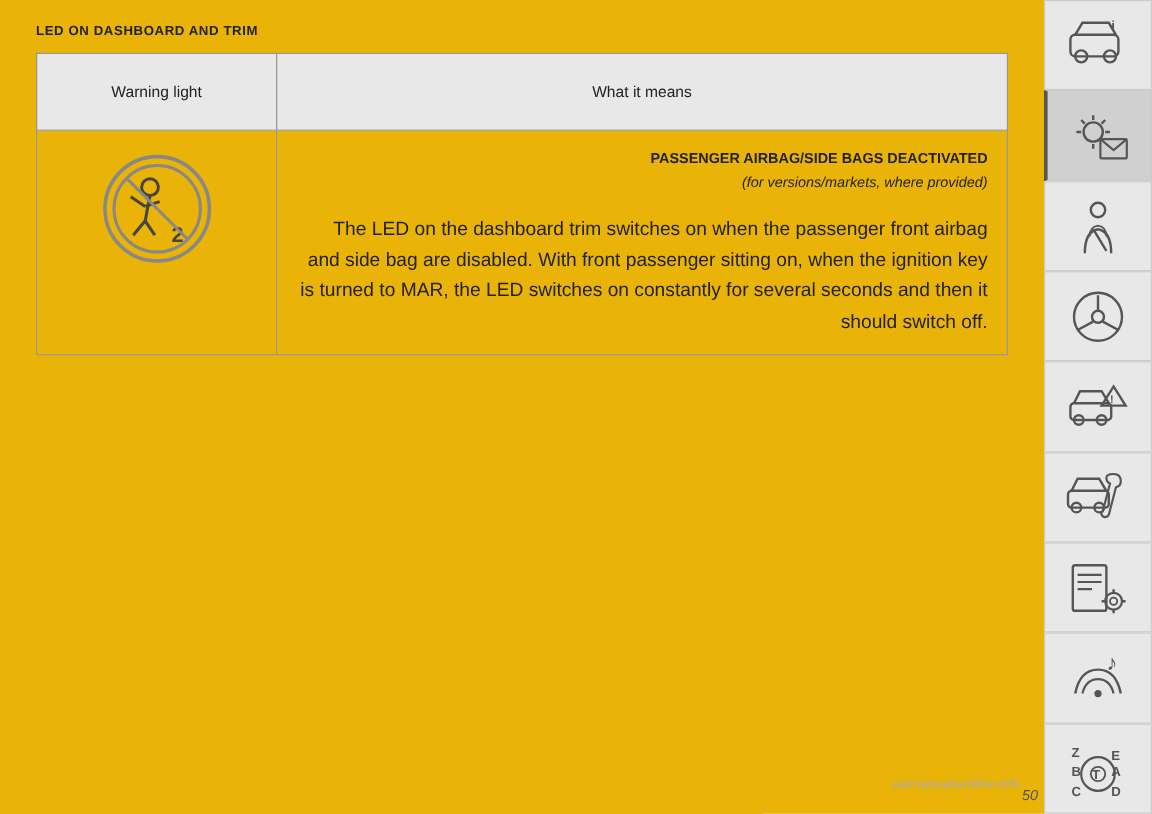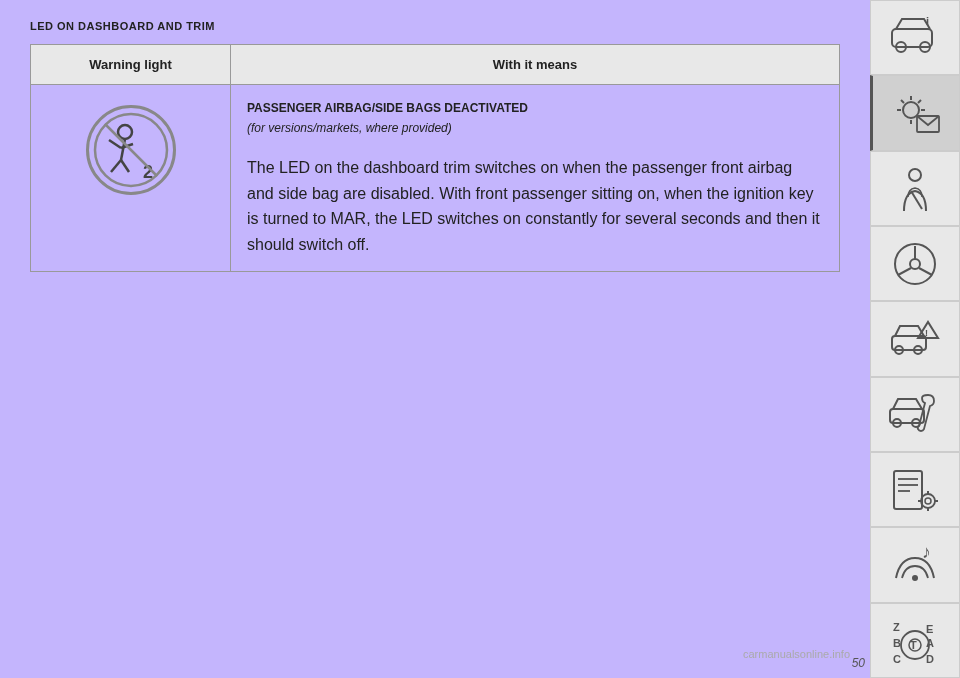--- a/index.html
+++ b/index.html
@@ -13,21 +13,21 @@
       position: relative;
     }
 
     
     .main-content {
       position: absolute;
       left: 0;
       top: 0;
       width: 870px;
       height: 678px;
-      background: #c4b5fd;
+      background: #eab308;
       padding: 20px 30px;
     }
 
     .page-title {
       font-size: 11px;
       font-weight: bold;
       color: #222;
       letter-spacing: 0.5px;
       margin-bottom: 12px;
       text-transform: uppercase;
@@ -36,23 +36,23 @@
     
     .warning-table {
       width: 100%;
       border-collapse: collapse;
       border: 1px solid #999;
     }
 
     .warning-table th {
       background: #e8e8e8;
       border: 1px solid #999;
-      padding: 12px 14px;
+      padding: 24px 14px;
       font-size: 13px;
-      font-weight: bold;
+      font-weight: normal;
       text-align: center;
       color: #222;
     }
 
     .warning-table td {
       border: 1px solid #999;
       vertical-align: top;
     }
 
     .warning-icon-cell {
@@ -72,20 +72,21 @@
       justify-content: center;
       margin: 0 auto;
       position: relative;
     }
 
     .warning-desc-cell {
       padding: 14px 16px;
       font-size: 12px;
       color: #222;
       line-height: 1.5;
+      text-align: right;
     }
 
     .warning-desc-cell .title-bold {
       font-weight: bold;
       font-size: 12px;
       margin-bottom: 2px;
     }
 
     .warning-desc-cell .subtitle-italic {
       font-style: italic;
@@ -165,21 +166,21 @@
 <body>
 
 <div class="main-content">
 
   <div class="page-title">LED ON DASHBOARD AND TRIM</div>
 
   <table class="warning-table">
     <thead>
       <tr>
         <th>Warning light</th>
-        <th>With it means</th>
+        <th>What it means</th>
       </tr>
     </thead>
     <tbody>
       <tr>
         <td class="warning-icon-cell">
           <div class="warning-icon-circle">
 
             <svg viewBox="0 0 80 80" width="80" height="80">
 
               <circle cx="34" cy="22" r="7" fill="none" stroke="#444" stroke-width="2.5"></circle>

